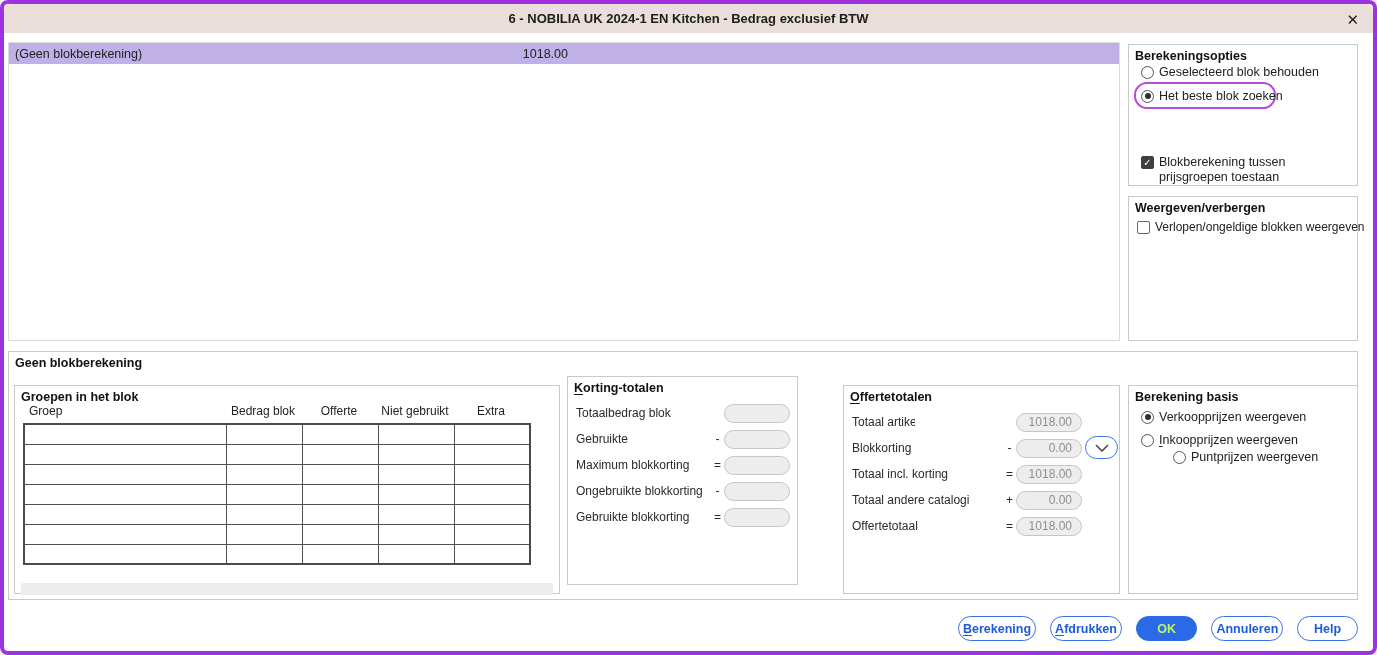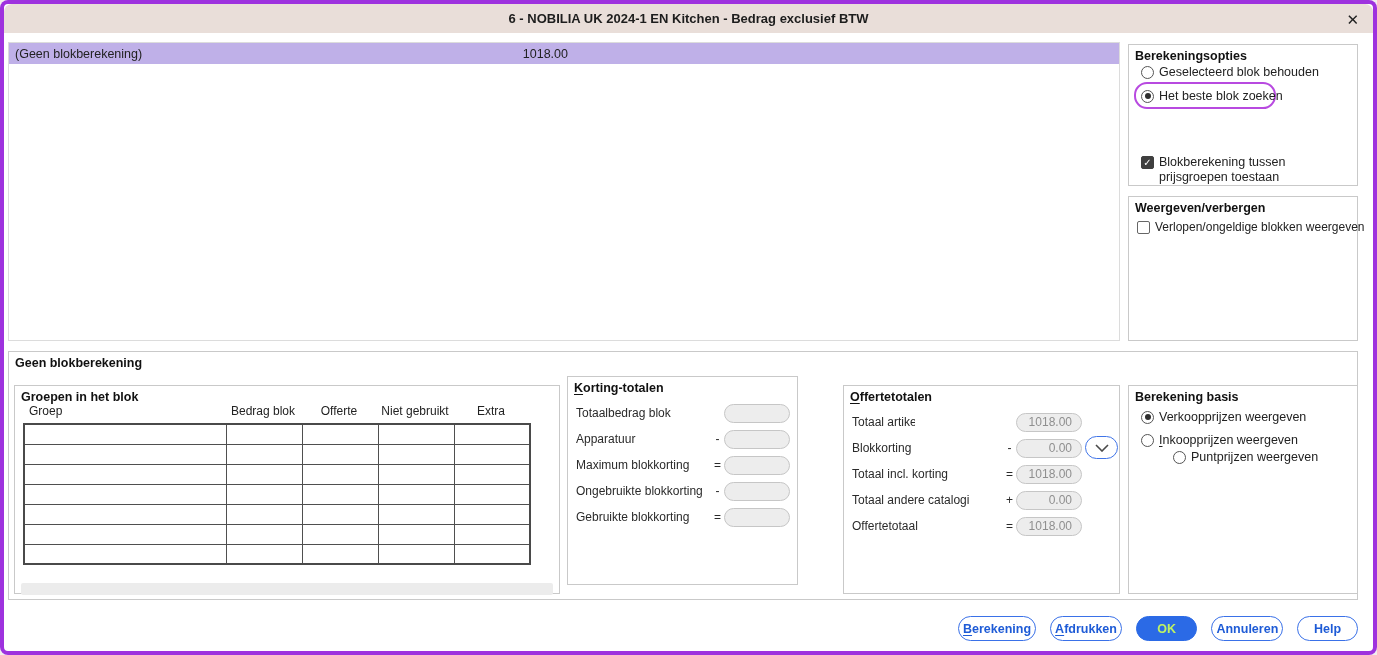--- a/index.html
+++ b/index.html
@@ -244,21 +244,21 @@
   <div class="hscroll" style="left:21px; top:583px; width:532px; height:12px;"></div>
 
   <div class="gbox" style="left:567px; top:376px; width:231px; height:209px;">
     <div class="gtitle"><span class="u">K</span><span>orting-totalen</span></div>
     <div class="frow" style="top:26px; right:7px;">
       <span class="flabel">Totaalbedrag blok</span>
       <span class="fop"></span>
       <span class="pill"></span>
     </div>
     <div class="frow" style="top:52px; right:7px;">
-      <span class="flabel">Apparatuur</span>
+      <span class="flabel">Gebruikte</span>
       <span class="fop">-</span>
       <span class="pill"></span>
     </div>
     <div class="frow" style="top:78px; right:7px;">
       <span class="flabel">Maximum blokkorting</span>
       <span class="fop">=</span>
       <span class="pill"></span>
     </div>
     <div class="frow" style="top:104px; right:7px;">
       <span class="flabel">Ongebruikte blokkorting</span>

